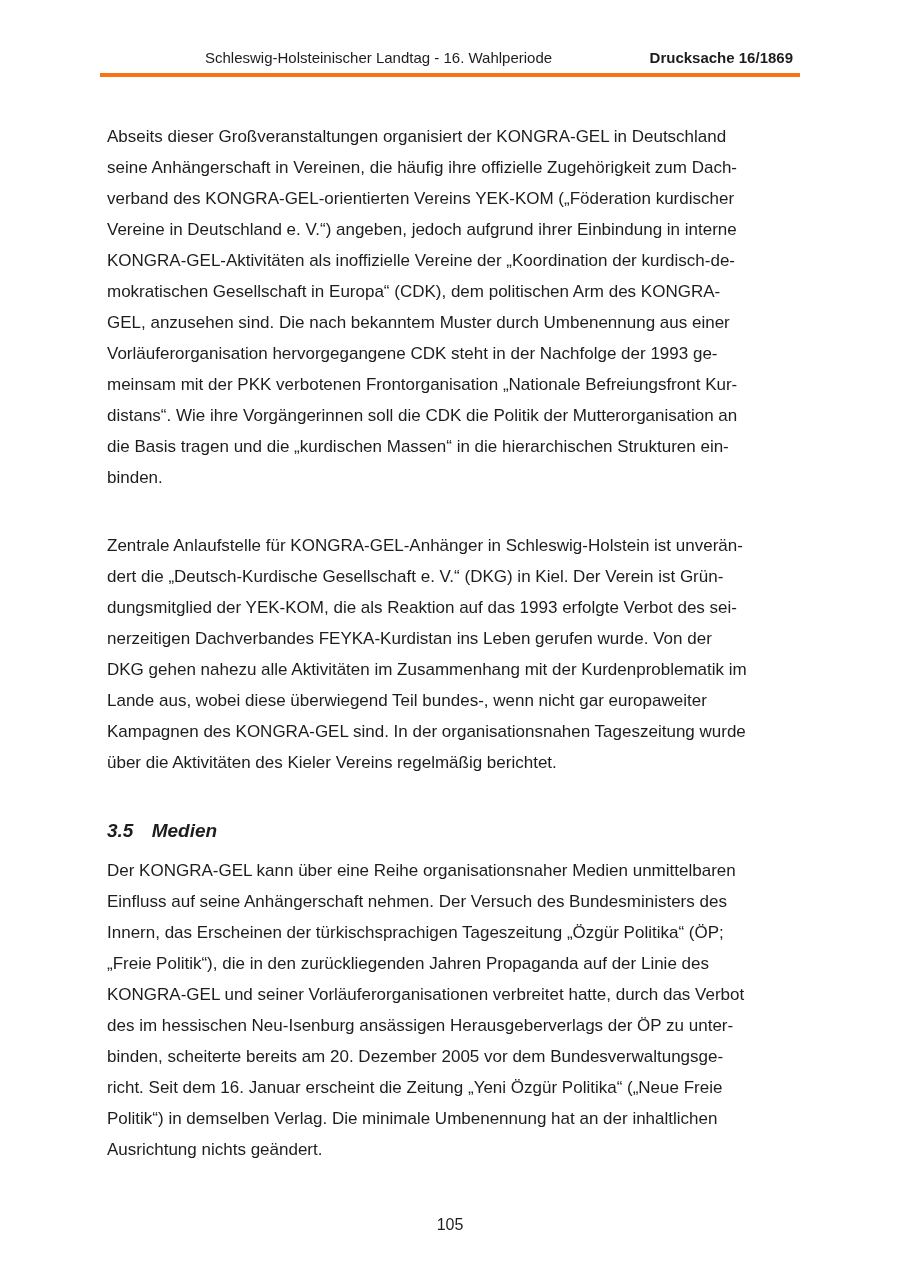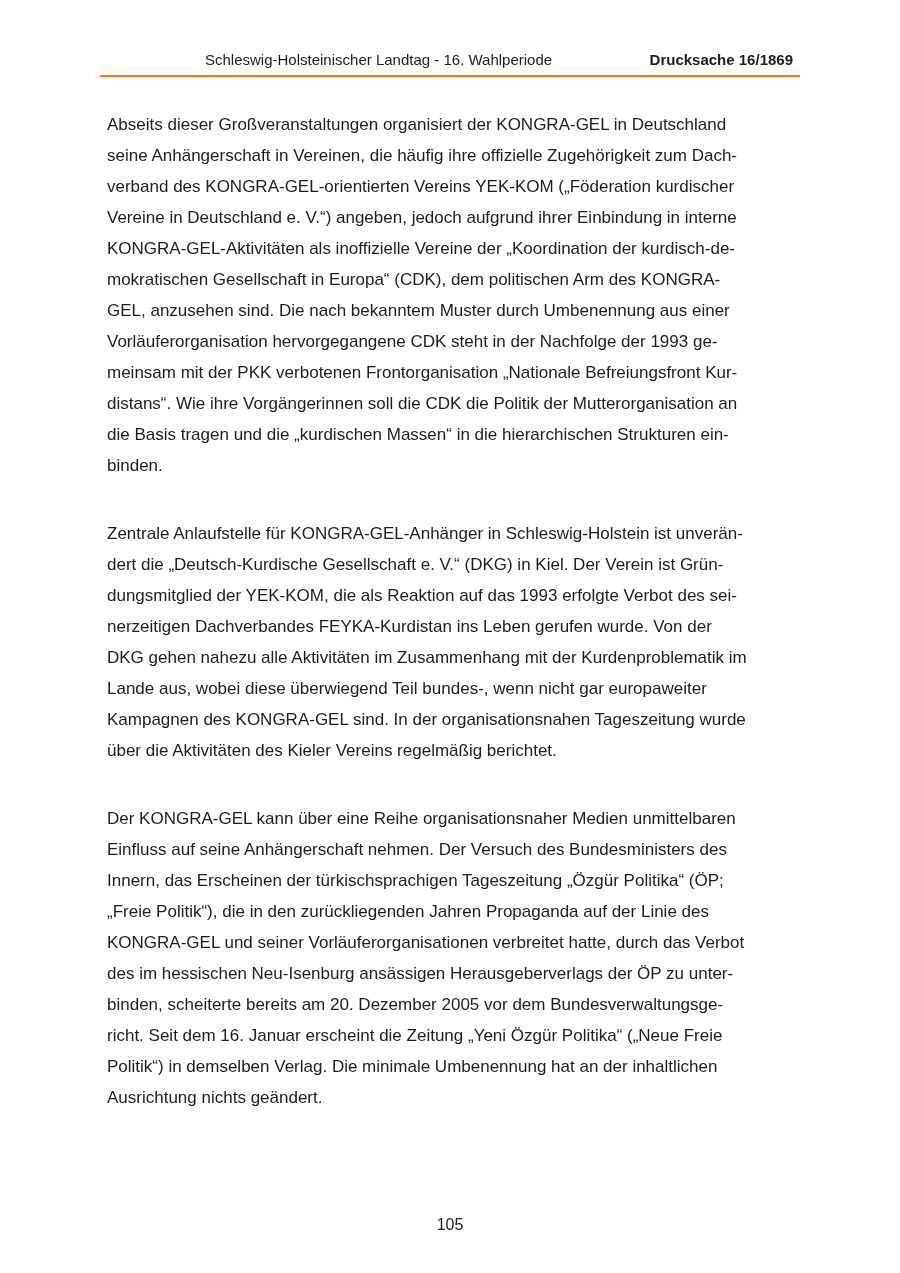--- a/index.html
+++ b/index.html
@@ -16,21 +16,21 @@
     color: #1d1d1d;
     overflow: hidden;
   }
   
   .page-header {
     position: absolute;
     left: 100px;
     top: 0;
     width: 700px;
     height: 77px;
-    border-bottom: 2px solid #f97316;
+    border-bottom: 4px solid #f97316;
     box-sizing: border-box;
   }
   .header-left {
     position: absolute;
     left: 105px;
     bottom: 7px;
     font-size: 15px;
     font-weight: 400;
     white-space: nowrap;
   }
@@ -39,21 +39,21 @@
     right: 7px;
     bottom: 7px;
     font-size: 15px;
     font-weight: 700;
     white-space: nowrap;
   }
   
   .doc-body {
     position: absolute;
     left: 107px;
-    top: 109px;
+    top: 121px;
     width: 705px;
   }
   .doc-body p {
     margin: 0 0 37px 0;
     font-size: 17px;
     line-height: 31px;
     text-align: left;
     white-space: pre-line; 
   }
   .section-heading {
@@ -104,20 +104,24 @@
 
     <p>Zentrale Anlaufstelle für KONGRA-GEL-Anhänger in Schleswig-Holstein ist unverän-
 dert die „Deutsch-Kurdische Gesellschaft e. V.“ (DKG) in Kiel. Der Verein ist Grün-
 dungsmitglied der YEK-KOM, die als Reaktion auf das 1993 erfolgte Verbot des sei-
 nerzeitigen Dachverbandes FEYKA-Kurdistan ins Leben gerufen wurde. Von der
 DKG gehen nahezu alle Aktivitäten im Zusammenhang mit der Kurdenproblematik im
 Lande aus, wobei diese überwiegend Teil bundes-, wenn nicht gar europaweiter
 Kampagnen des KONGRA-GEL sind. In der organisationsnahen Tageszeitung wurde
 über die Aktivitäten des Kieler Vereins regelmäßig berichtet.</p>
 
+    <h2 class="section-heading">
+      <span class="sec-num">3.5</span>
+      <span class="sec-title">Medien</span>
+    </h2>
 
     <p>Der KONGRA-GEL kann über eine Reihe organisationsnaher Medien unmittelbaren
 Einfluss auf seine Anhängerschaft nehmen. Der Versuch des Bundesministers des
 Innern, das Erscheinen der türkischsprachigen Tageszeitung „Özgür Politika“ (ÖP;
 „Freie Politik“), die in den zurückliegenden Jahren Propaganda auf der Linie des
 KONGRA-GEL und seiner Vorläuferorganisationen verbreitet hatte, durch das Verbot
 des im hessischen Neu-Isenburg ansässigen Herausgeberverlags der ÖP zu unter-
 binden, scheiterte bereits am 20. Dezember 2005 vor dem Bundesverwaltungsge-
 richt. Seit dem 16. Januar erscheint die Zeitung „Yeni Özgür Politika“ („Neue Freie
 Politik“) in demselben Verlag. Die minimale Umbenennung hat an der inhaltlichen

